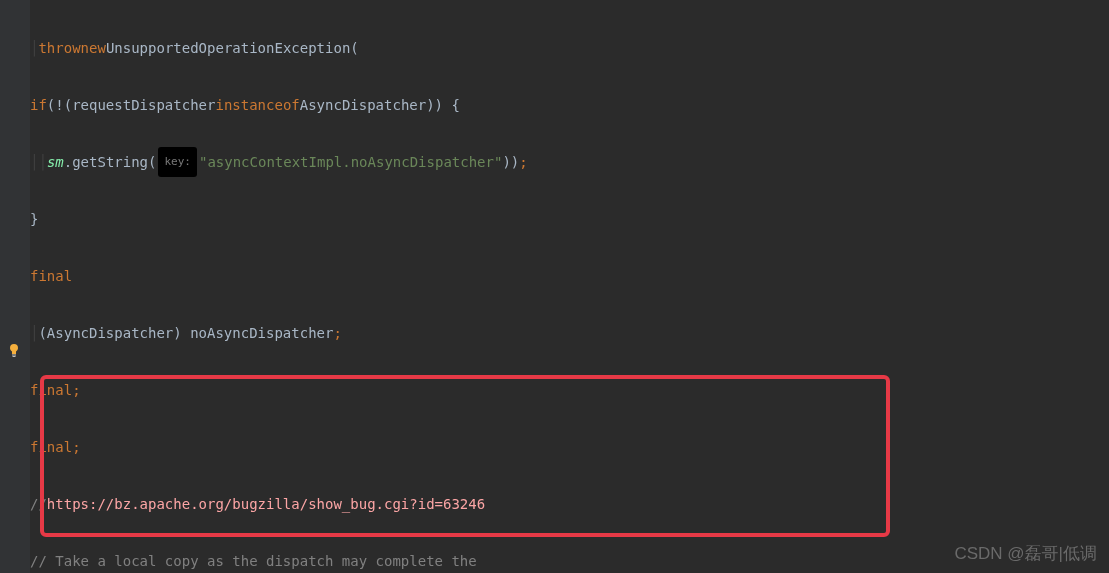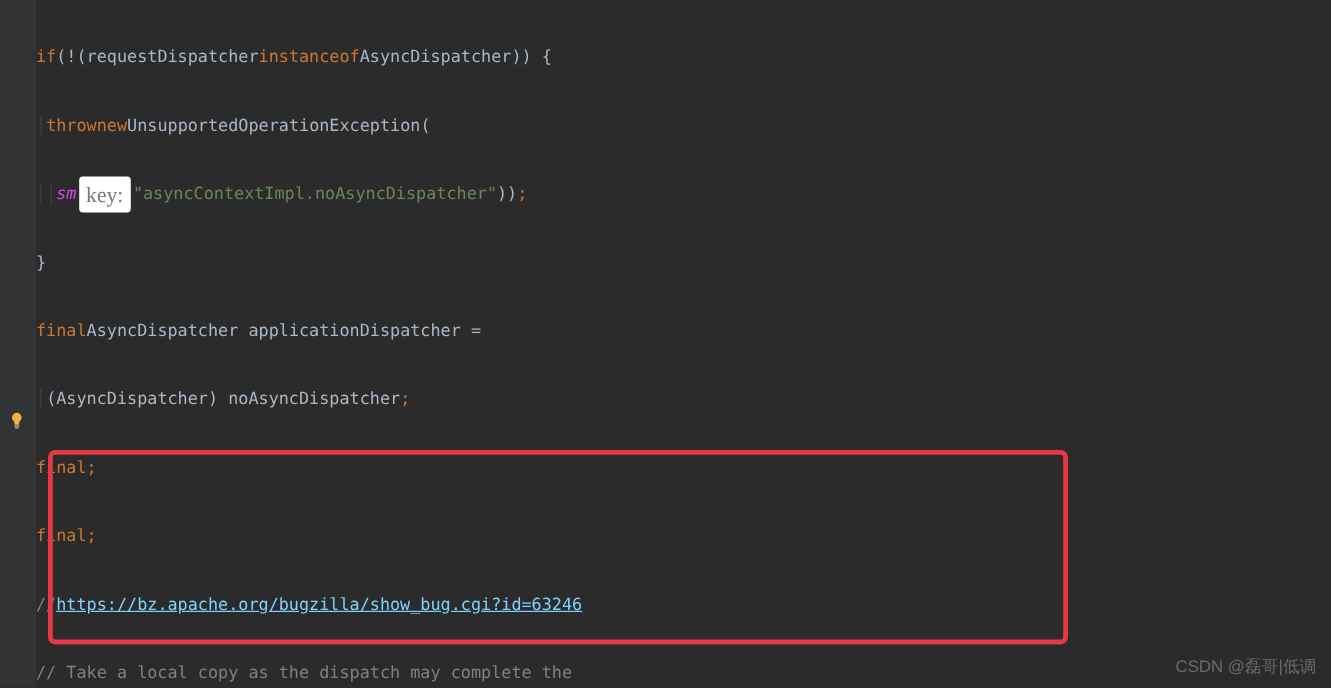--- a/index.html
+++ b/index.html
@@ -40,72 +40,71 @@
     }
     .line {
       height: 28.5px;
       display: flex;
       align-items: center;
       position: relative;
     }
     .kw { color: #cc7832; }
     .str { color: #6a8759; }
     .comment { color: #808080; }
-    .comment-link { color: #7dd3fc; text-decoration: underline; }
+    .comment-link { color: #fca5a5; }
     .param-hint { 
-      background: #ffffff; 
+      background: #000000; 
       color: #787878; 
       padding: 1px 6px; 
       border-radius: 3px;
-      font-size: 18px;
+      font-size: 11px;
       margin: 0 2px;
-      font-family: Liberation Serif, serif;
     }
-    .field-italic { color: #d946ef; font-style: italic; }
+    .field-italic { color: #86efac; font-style: italic; }
     .text { color: #a9b7c6; }
     .semi { color: #cc7832; }
     .indent-guide {
       color: #404040;
     }
     .red-box {
       position: absolute;
       border: 4px solid #e63946;
       border-radius: 6px;
       left: 40px;
       top: 375px;
       width: 850px;
       height: 162px;
       pointer-events: none;
     }
     .watermark {
       position: absolute;
       right: 12px;
       bottom: 8px;
       color: #6a6a6a;
-      font-size: 14px;
+      font-size: 17px;
       font-family: sans-serif;
     }
   </style>
 </head>
 <body>
 
 <div class="gutter">
   <svg class="bulb-icon" viewBox="0 0 16 16">
     <path fill="#f4af3d" d="M8 1a4 4 0 0 0-4 4c0 1.5.8 2.8 2 3.5V11h4V8.5c1.2-.7 2-2 2-3.5a4 4 0 0 0-4-4z"></path>
     <rect fill="#c0c0c0" x="6" y="11.5" width="4" height="1"></rect>
     <rect fill="#c0c0c0" x="6.5" y="13" width="3" height="1"></rect>
   </svg>
 </div>
 
 <div class="code-area">
+<div class="line">        <span class="indent-guide">│</span>   <span class="kw">throw</span> <span class="kw">new</span> <span class="text">UnsupportedOperationException(</span></div>
 <div class="line">        <span class="kw">if</span> <span class="text">(!(</span><span class="text">requestDispatcher</span> <span class="kw">instanceof</span> <span class="text">AsyncDispatcher)) {</span></div>
-<div class="line">        <span class="indent-guide">│</span>   <span class="kw">throw</span> <span class="kw">new</span> <span class="text">UnsupportedOperationException(</span></div>
-<div class="line">        <span class="indent-guide">│</span>   <span class="indent-guide">│</span>       <span class="field-italic">sm</span> <span class="param-hint">key:</span> <span class="str">"asyncContextImpl.noAsyncDispatcher"</span><span class="text">))</span><span class="semi">;</span></div>
+<div class="line">        <span class="indent-guide">│</span>   <span class="indent-guide">│</span>       <span class="field-italic">sm</span><span class="text">.getString(</span> <span class="param-hint">key:</span> <span class="str">"asyncContextImpl.noAsyncDispatcher"</span><span class="text">))</span><span class="semi">;</span></div>
 <div class="line">        <span class="text">}</span></div>
-<div class="line">        <span class="kw">final</span> <span class="text">AsyncDispatcher applicationDispatcher =</span></div>
+<div class="line">        <span class="kw">final</span> </div>
 <div class="line">        <span class="indent-guide">│</span>       <span class="text">(AsyncDispatcher) noAsyncDispatcher</span><span class="semi">;</span></div>
 <div class="line">        <span class="kw">final</span> <span class="semi">;</span></div>
 <div class="line">        <span class="kw">final</span> <span class="semi">;</span></div>
 <div class="line">        <span class="comment">//</span> <span class="comment-link">https://bz.apache.org/bugzilla/show_bug.cgi?id=63246</span></div>
 <div class="line">        <span class="comment">// Take a local copy as the dispatch may complete the</span></div>
 
 
 
 
 

